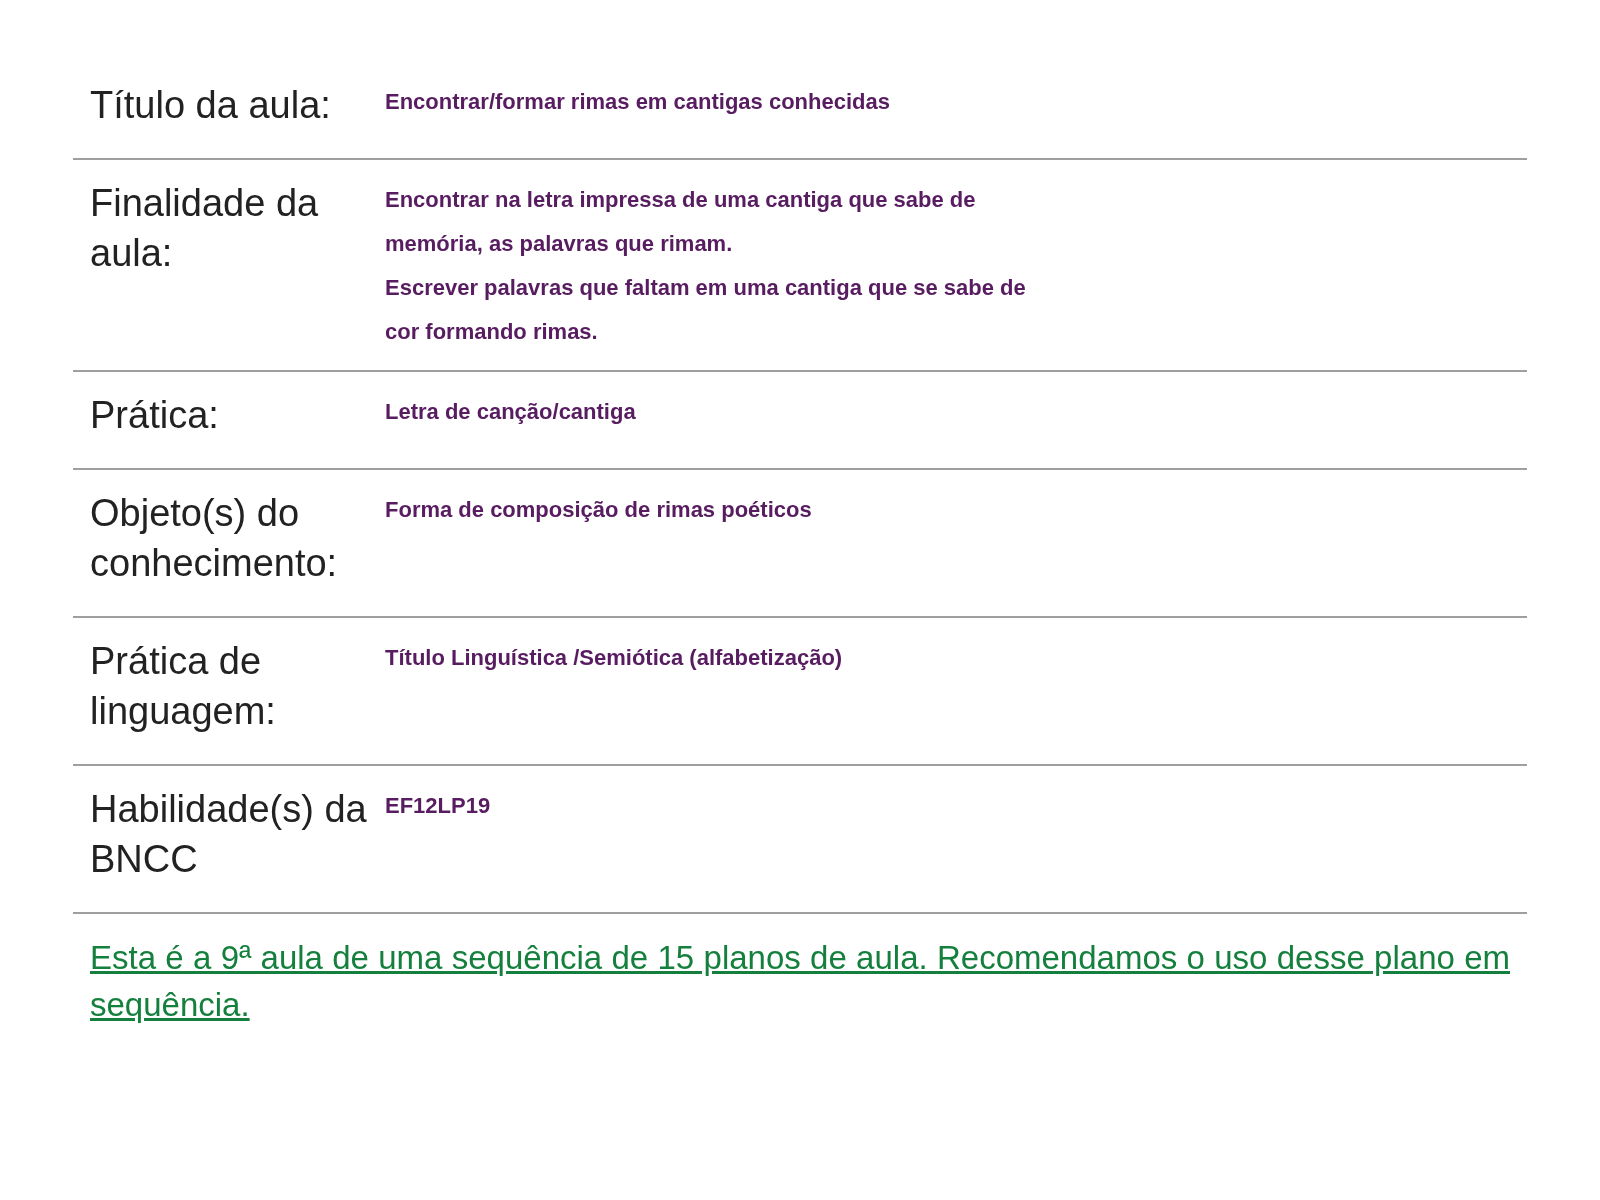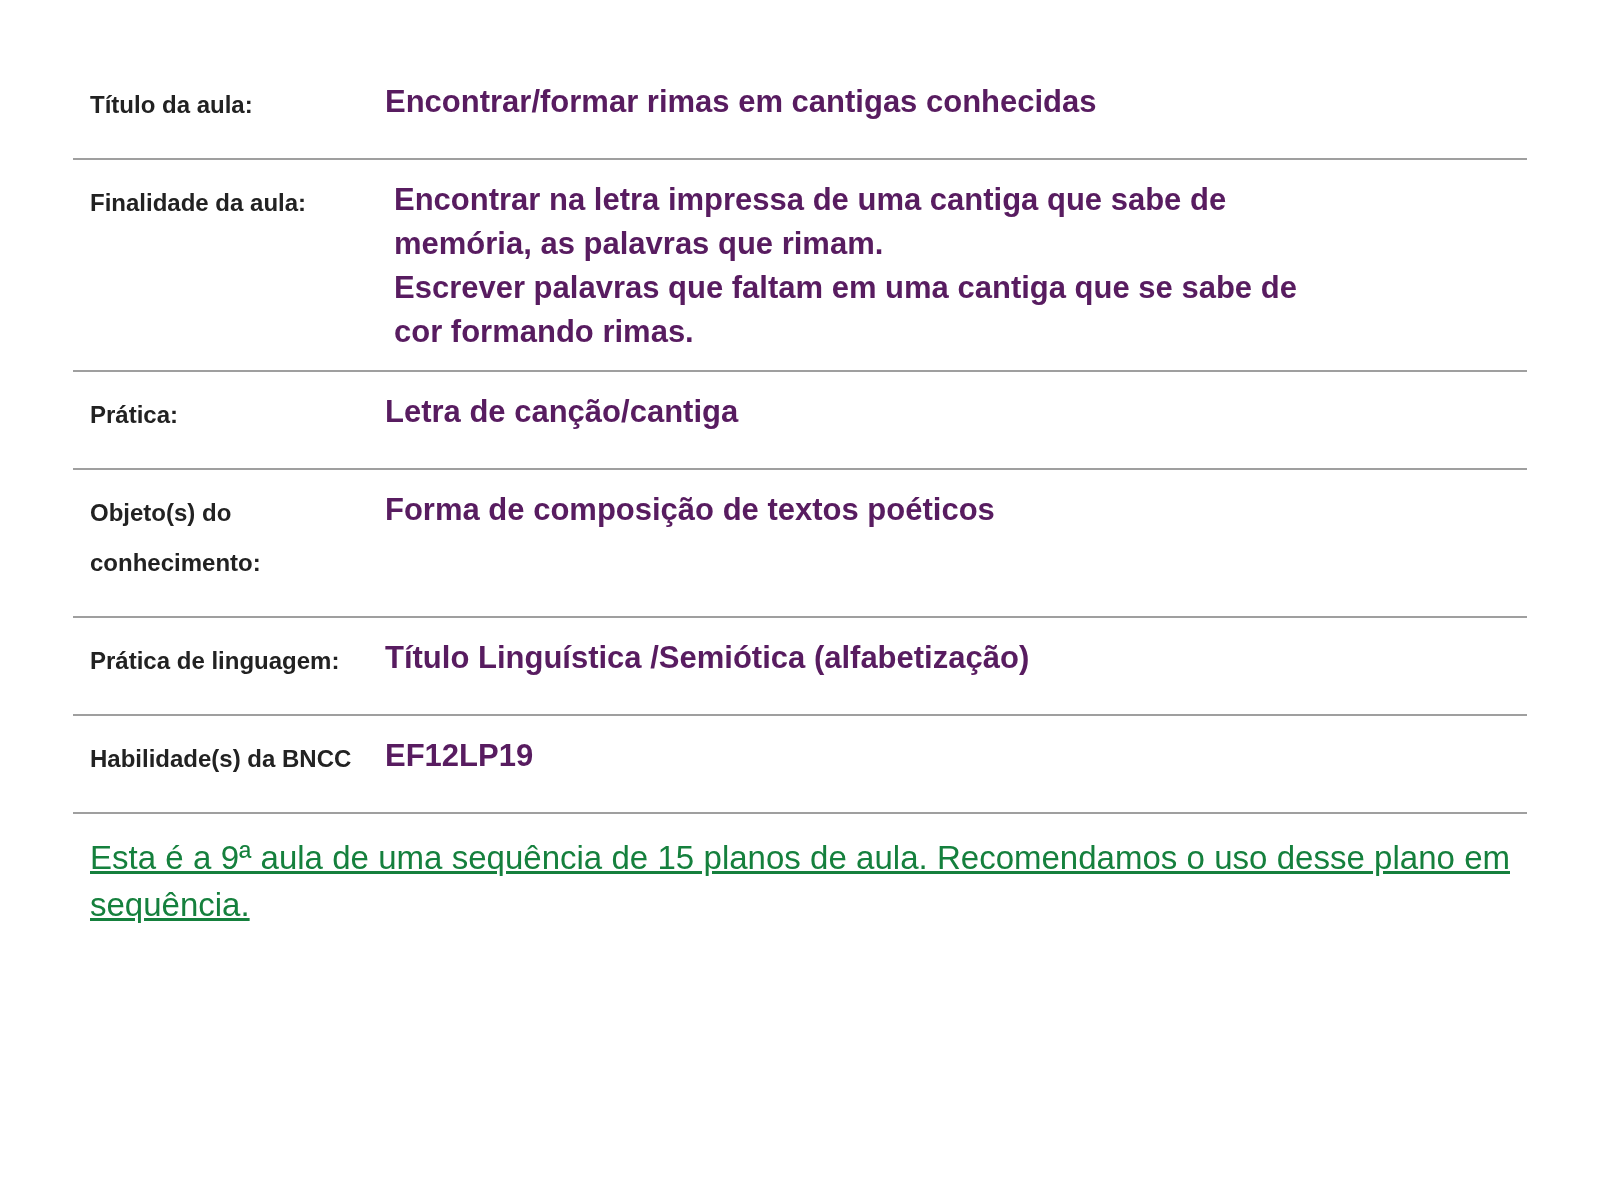--- a/index.html
+++ b/index.html
@@ -20,30 +20,29 @@
   }
   .row {
     display: grid;
     grid-template-columns: 295px 1fr;
     column-gap: 0;
     padding: 18px 17px 28px 17px;
     border-bottom: 2px solid #9f9f9f;
   }
   .row.tight {
     padding-bottom: 16px;
-    gap: 9px;
   }
   .cell-label {
-    font-size: 24px;
+    font-size: 38px;
     line-height: 50px;
-    font-weight: 700;
+    font-weight: 400;
     color: #222222;
   }
   .cell-value {
-    font-size: 31px;
+    font-size: 22px;
     line-height: 44px;
     font-weight: 700;
     color: #581c60;
     white-space: pre-line;
     max-width: 1105px;
   }
   .footer-note {
     padding: 20px 17px 0 17px;
     font-size: 33px;
     line-height: 47px;
@@ -71,21 +70,21 @@
   </div>
 
 
   <div class="row">
     <div class="cell-label">Prática:</div>
     <div class="cell-value">Letra de canção/cantiga</div>
   </div>
 
   <div class="row">
     <div class="cell-label">Objeto(s) do conhecimento:</div>
-    <div class="cell-value">Forma de composição de textos poéticos</div>
+    <div class="cell-value">Forma de composição de rimas poéticos</div>
   </div>
 
   <div class="row">
     <div class="cell-label">Prática de linguagem:</div>
     <div class="cell-value">Título Linguística /Semiótica (alfabetização)</div>
   </div>
 
   <div class="row">
     <div class="cell-label">Habilidade(s) da BNCC</div>
     <div class="cell-value">EF12LP19</div>

